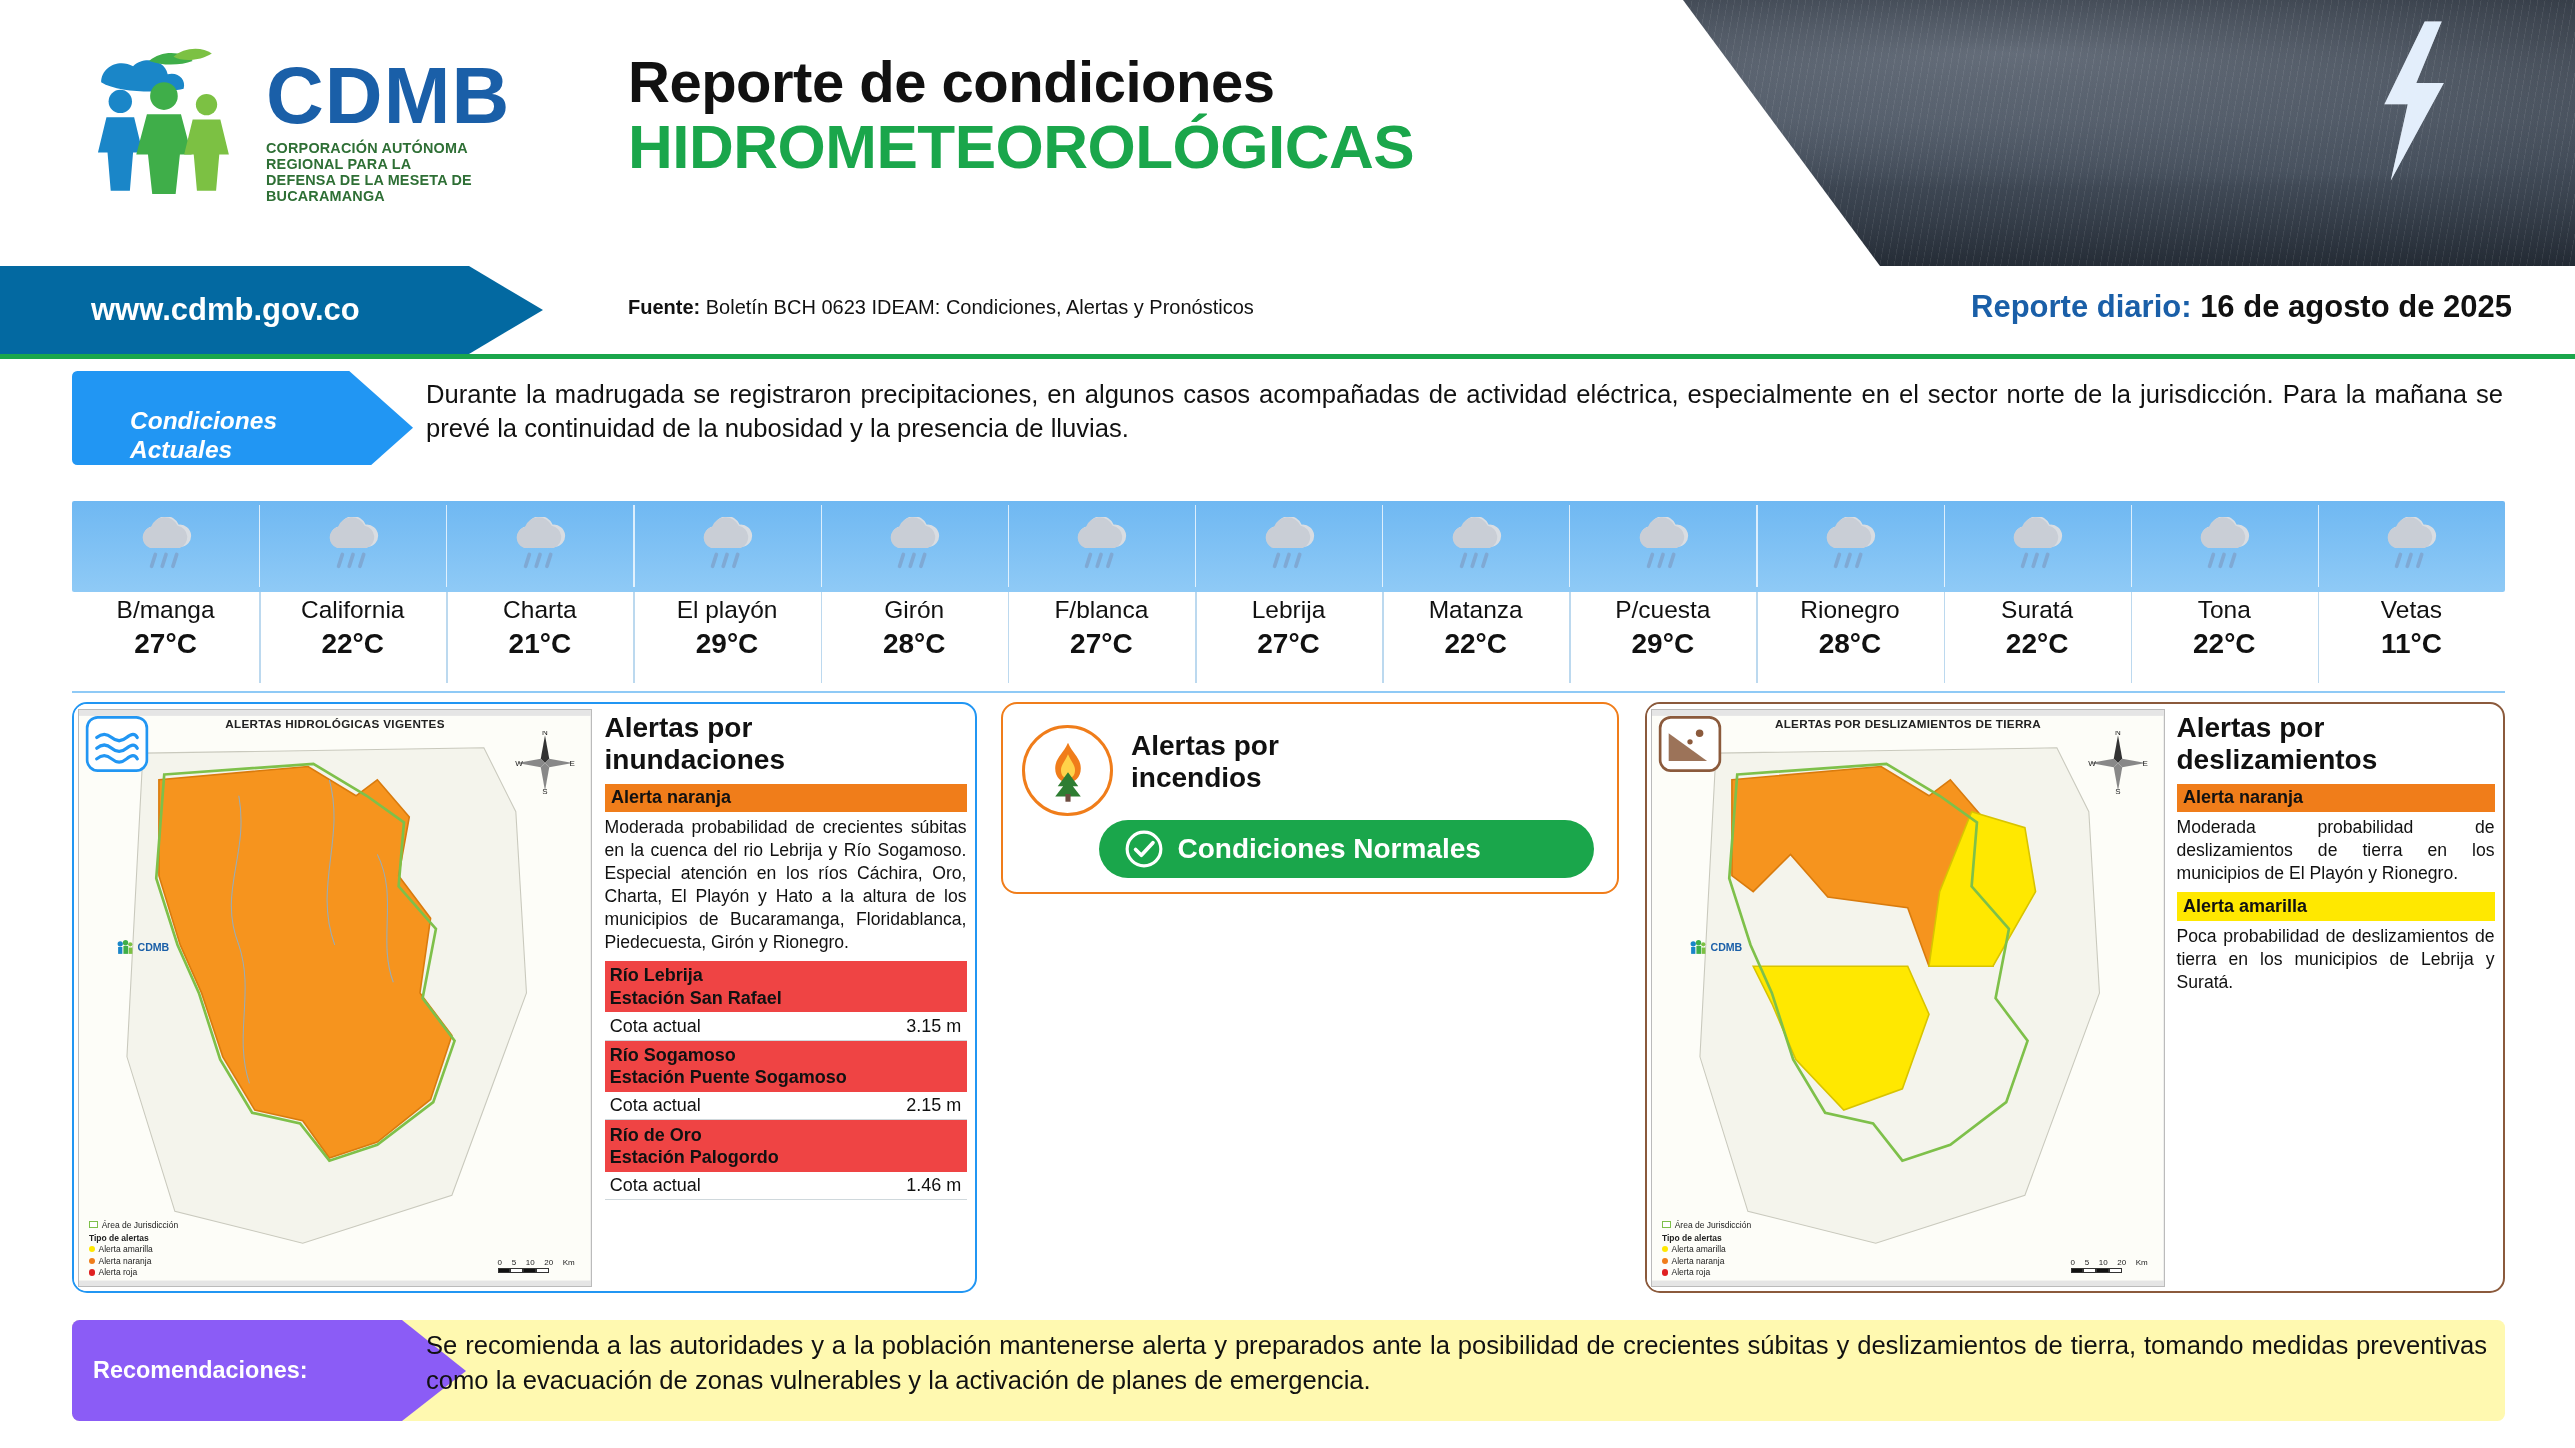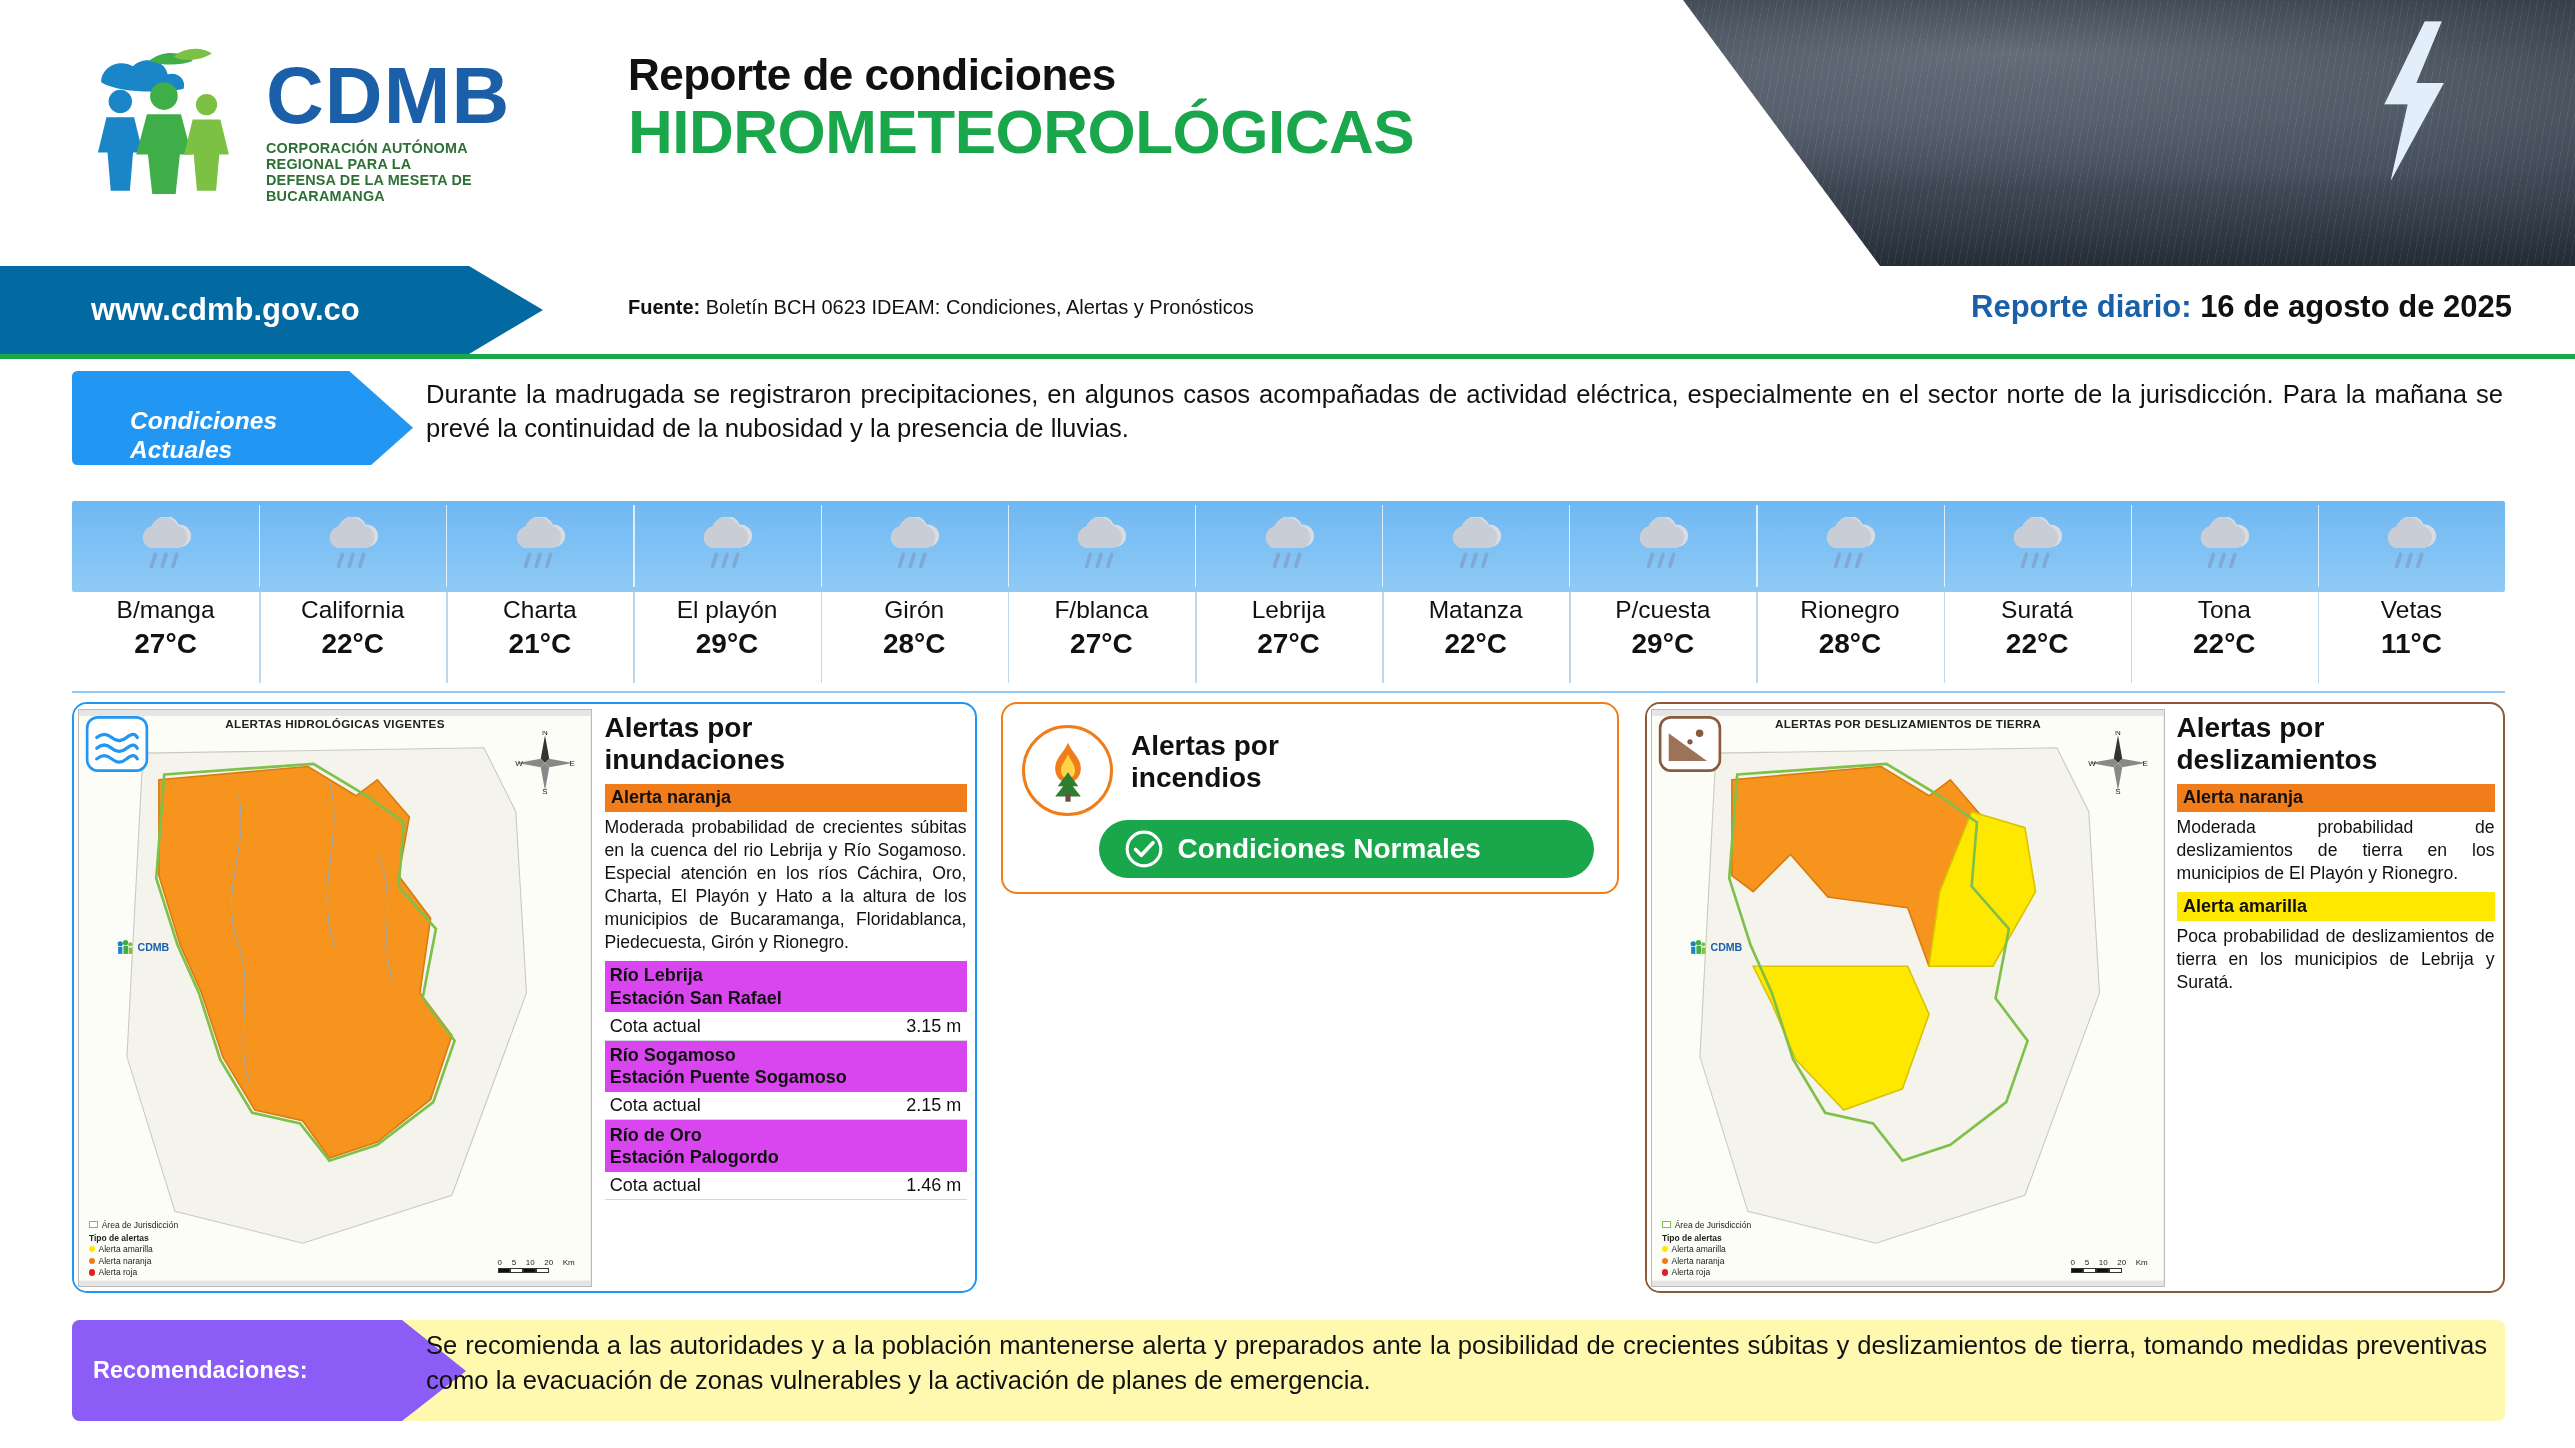--- a/index.html
+++ b/index.html
@@ -51,21 +51,21 @@
   .logo-text {
     position:absolute; left:197px; top:16px;
   }
   .logo-cdmb {
     font-size:80px; font-weight:bold; color:#1a5fa8; letter-spacing:1.1px; line-height:1;
     font-family:"Liberation Sans", sans-serif;
   }
   .logo-sub1 { font-size:14.4px; color:#2e6f35; font-weight:bold; margin-top:4.3px; letter-spacing:0.2px;}
   .logo-sub2 { font-size:14.4px; color:#2e6f35; font-weight:bold; letter-spacing:0.2px;}
   .title-wrap { position:absolute; left:628px; top:51px; }
-  .title-1 { font-size:44px; font-weight:bold; color:#111111; line-height:1.08; letter-spacing:-0.5px;}
+  .title-1 { font-size:58px; font-weight:bold; color:#111111; line-height:1.08; letter-spacing:-0.5px;}
   .title-2 { font-size:62px; font-weight:bold; color:#1aa64b; line-height:1.08; letter-spacing:-0.5px;}
 
   
   .greenbar {
     position:relative; height:93px; background:#ffffff;
     border-bottom: 5.3px solid #1aa64b;
   }
   .greenbar-green {
     position:absolute; left:0; top:0; height:88px; width:543px;
     background:#0369a1;
@@ -130,21 +130,21 @@
     display:flex; overflow:hidden;
   }
   .map-box { position:relative; width:522px; height:100%; background:#fff; padding:4.3px;}
   .map-img { position:relative; width:100%; height:100%; border:1.1px solid #bbb; background:#e5e5e5; overflow:hidden;}
   .map-title { position:absolute; left:50%; transform:translateX(-50%); top:7.5px; font-size:11.7px; font-weight:bold; color:#222; letter-spacing:0.3px; white-space:nowrap;}
   .flood-side { flex:1; padding:7.5px 8.5px 0 8.5px; }
   .flood-head { font-size:28px; font-weight:bold; color:#111; line-height:1.15; margin-bottom:7.5px;}
   .badge-orange { background:#f07d1a; color:#111; font-size:18px; font-weight:bold; padding:3.7px 6.4px; }
   .badge-yellow { background:#ffe800; color:#111; font-size:18px; font-weight:bold; padding:3.7px 6.4px; }
   .alert-body { font-size:17.6px; color:#111; text-align:justify; line-height:1.3; margin:4.3px 0 7.5px 0;}
-  .riv-head { font-size:18px; font-weight:bold; color:#111; background:#d946ef; padding:3.2px 5.3px; line-height:1.25;}
+  .riv-head { font-size:18px; font-weight:bold; color:#111; background:#ef4444; padding:3.2px 5.3px; line-height:1.25;}
   .riv-row { display:flex; justify-content:space-between; font-size:18px; color:#111; padding:3.2px 5.3px; border-bottom:1.1px solid #cfd8dc;}
 
   .panel-fire {
     position:absolute; left:1001px; top:0; width:618px; height:192px;
     border:2.7px solid #f07d1a; border-radius:16px; background:#fff;
   }
   .fire-icon {
     position:absolute; left:19px; top:21px; width:91px; height:91px;
     border:3.7px solid #f07d1a; border-radius:50%;
     display:flex; align-items:center; justify-content:center;

